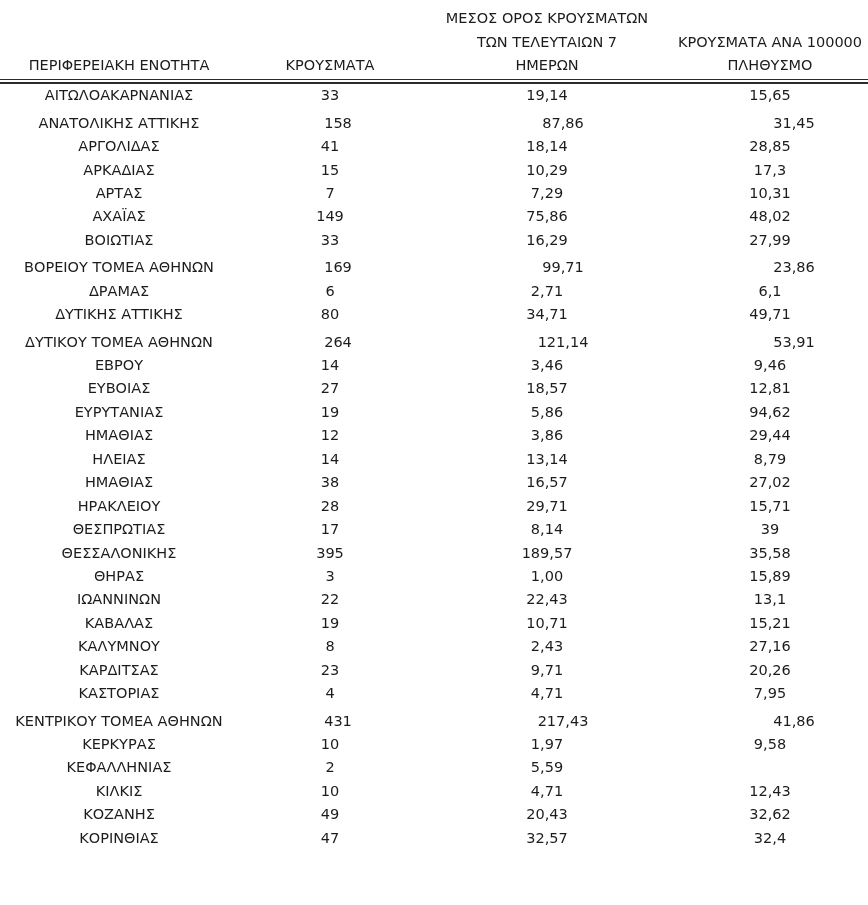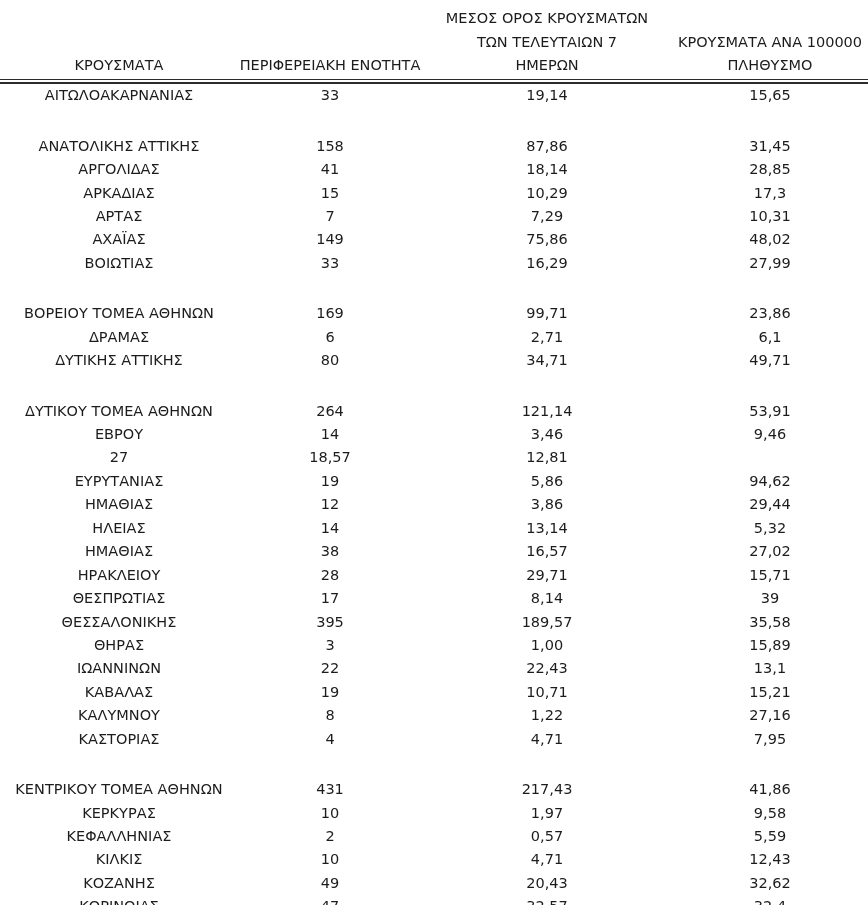--- a/index.html
+++ b/index.html
@@ -40,39 +40,40 @@
     margin-top: 1px;
     height: 2px;
     border-top: 1.5px solid #2b2b2b;
     border-bottom: 2.5px solid #2b2b2b;
   }
   .row {
     height: 23.45px;
     align-items: center;
   }
   .row.gap-before {
-    margin-top: 27px;
+    margin-top: 4px;
+    gap: 8px;
   }
   .cell {
     text-align: center;
     white-space: nowrap;
     overflow: visible;
   }
 </style>
 </head>
 <body>
 
 <div class="sheet">
 
   <div class="hgrid">
     <div class="hcell">
+      <div class="hline">ΠΕΡΙΦΕΡΕΙΑΚΗ ΕΝΟΤΗΤΑ</div>
+    </div>
+    <div class="hcell">
       <div class="hline">ΚΡΟΥΣΜΑΤΑ</div>
-    </div>
-    <div class="hcell">
-      <div class="hline">ΠΕΡΙΦΕΡΕΙΑΚΗ ΕΝΟΤΗΤΑ</div>
     </div>
     <div class="hcell">
       <div class="hline">ΜΕΣΟΣ ΟΡΟΣ ΚΡΟΥΣΜΑΤΩΝ</div>
       <div class="hline">ΤΩΝ ΤΕΛΕΥΤΑΙΩΝ 7</div>
       <div class="hline">ΗΜΕΡΩΝ</div>
     </div>
     <div class="hcell">
       <div class="hline">ΚΡΟΥΣΜΑΤΑ ΑΝΑ 100000</div>
       <div class="hline">ΠΛΗΘΥΣΜΟ</div>
     </div>
@@ -147,41 +148,42 @@
       <div class="cell">121,14</div>
       <div class="cell">53,91</div>
     </div>
       <div class="row">
       <div class="cell">ΕΒΡΟΥ</div>
       <div class="cell">14</div>
       <div class="cell">3,46</div>
       <div class="cell">9,46</div>
     </div>
       <div class="row">
+      <div class="cell">ΕΥΒΟΙΑΣ</div>
       <div class="cell">27</div>
       <div class="cell">18,57</div>
       <div class="cell">12,81</div>
     </div>
       <div class="row">
       <div class="cell">ΕΥΡΥΤΑΝΙΑΣ</div>
       <div class="cell">19</div>
       <div class="cell">5,86</div>
       <div class="cell">94,62</div>
     </div>
       <div class="row">
       <div class="cell">ΗΜΑΘΙΑΣ</div>
       <div class="cell">12</div>
       <div class="cell">3,86</div>
       <div class="cell">29,44</div>
     </div>
       <div class="row">
       <div class="cell">ΗΛΕΙΑΣ</div>
       <div class="cell">14</div>
       <div class="cell">13,14</div>
-      <div class="cell">5,32</div>
+      <div class="cell">8,79</div>
     </div>
       <div class="row">
       <div class="cell">ΗΜΑΘΙΑΣ</div>
       <div class="cell">38</div>
       <div class="cell">16,57</div>
       <div class="cell">27,02</div>
     </div>
       <div class="row">
       <div class="cell">ΗΡΑΚΛΕΙΟΥ</div>
       <div class="cell">28</div>
@@ -214,22 +216,28 @@
     </div>
       <div class="row">
       <div class="cell">ΚΑΒΑΛΑΣ</div>
       <div class="cell">19</div>
       <div class="cell">10,71</div>
       <div class="cell">15,21</div>
     </div>
       <div class="row">
       <div class="cell">ΚΑΛΥΜΝΟΥ</div>
       <div class="cell">8</div>
-      <div class="cell">1,22</div>
+      <div class="cell">2,43</div>
       <div class="cell">27,16</div>
+    </div>
+      <div class="row">
+      <div class="cell">ΚΑΡΔΙΤΣΑΣ</div>
+      <div class="cell">23</div>
+      <div class="cell">9,71</div>
+      <div class="cell">20,26</div>
     </div>
       <div class="row">
       <div class="cell">ΚΑΣΤΟΡΙΑΣ</div>
       <div class="cell">4</div>
       <div class="cell">4,71</div>
       <div class="cell">7,95</div>
     </div>
       <div class="row gap-before">
       <div class="cell">ΚΕΝΤΡΙΚΟΥ ΤΟΜΕΑ ΑΘΗΝΩΝ</div>
       <div class="cell">431</div>
@@ -238,21 +246,20 @@
     </div>
       <div class="row">
       <div class="cell">ΚΕΡΚΥΡΑΣ</div>
       <div class="cell">10</div>
       <div class="cell">1,97</div>
       <div class="cell">9,58</div>
     </div>
       <div class="row">
       <div class="cell">ΚΕΦΑΛΛΗΝΙΑΣ</div>
       <div class="cell">2</div>
-      <div class="cell">0,57</div>
       <div class="cell">5,59</div>
     </div>
       <div class="row">
       <div class="cell">ΚΙΛΚΙΣ</div>
       <div class="cell">10</div>
       <div class="cell">4,71</div>
       <div class="cell">12,43</div>
     </div>
       <div class="row">
       <div class="cell">ΚΟΖΑΝΗΣ</div>

